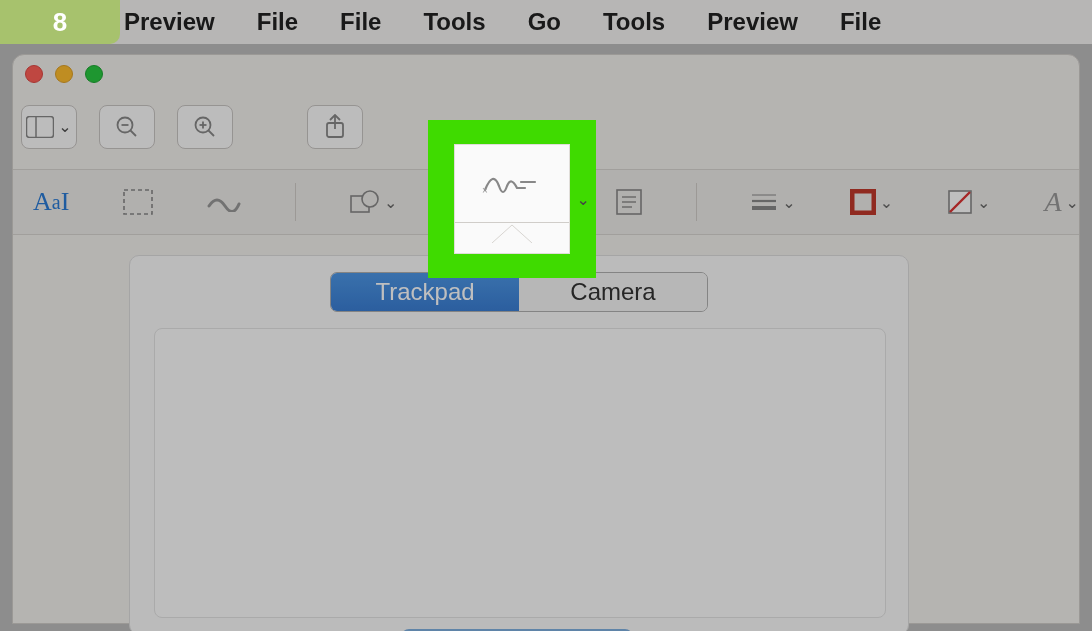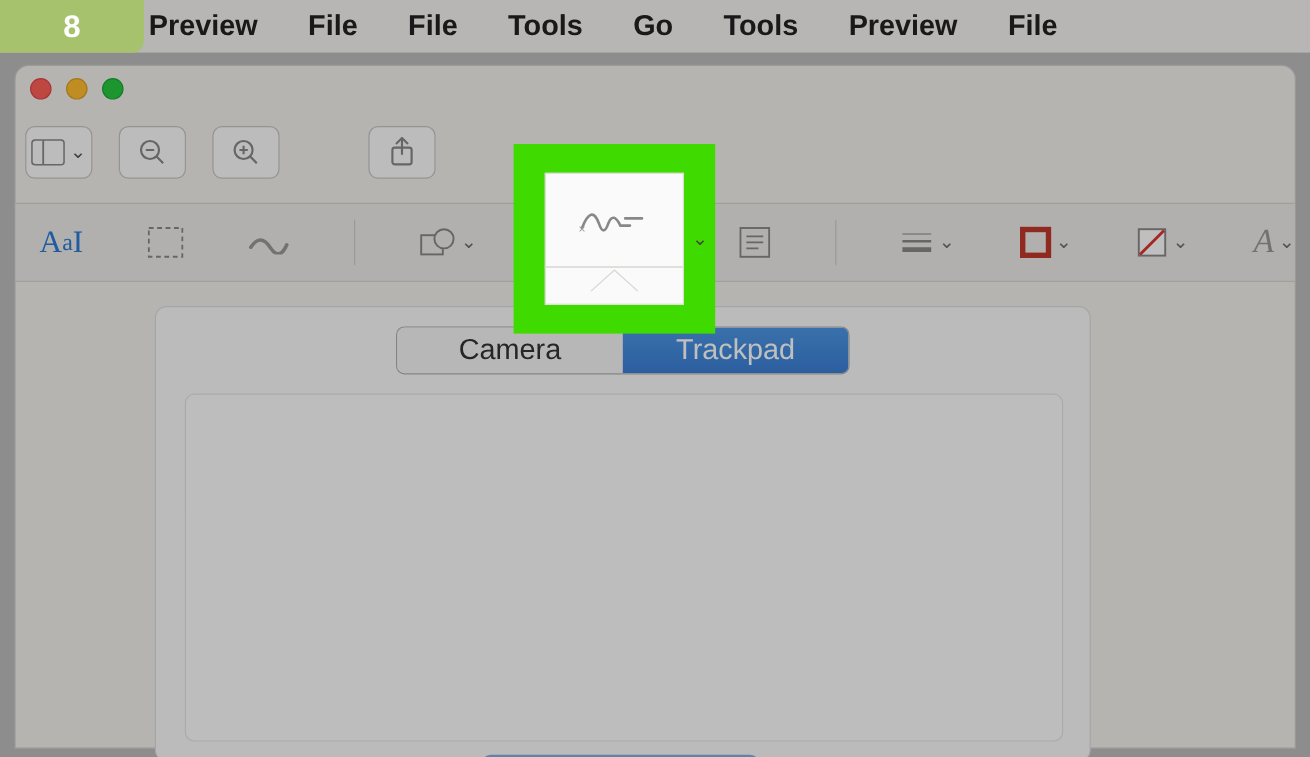--- a/index.html
+++ b/index.html
@@ -257,22 +257,22 @@
         <span class="caret">⌄</span>
       </div>
       <div class="fmt drop">
         <span style="font-style:italic;font-family:Georgia;font-size:28px;color:#999">A</span>
         <span class="caret">⌄</span>
       </div>
     </div>
 
     <div class="popover-wrap">
       <div class="seg-control">
+        <div class="seg selected">Trackpad</div>
         <div class="seg">Camera</div>
-        <div class="seg selected">Trackpad</div>
       </div>
       <div class="signature-canvas">
         <button class="begin-button">Click Here to Begin</button>
       </div>
     </div>
 
   </div>
 </div>
 
 <div class="dim-overlay"></div>

